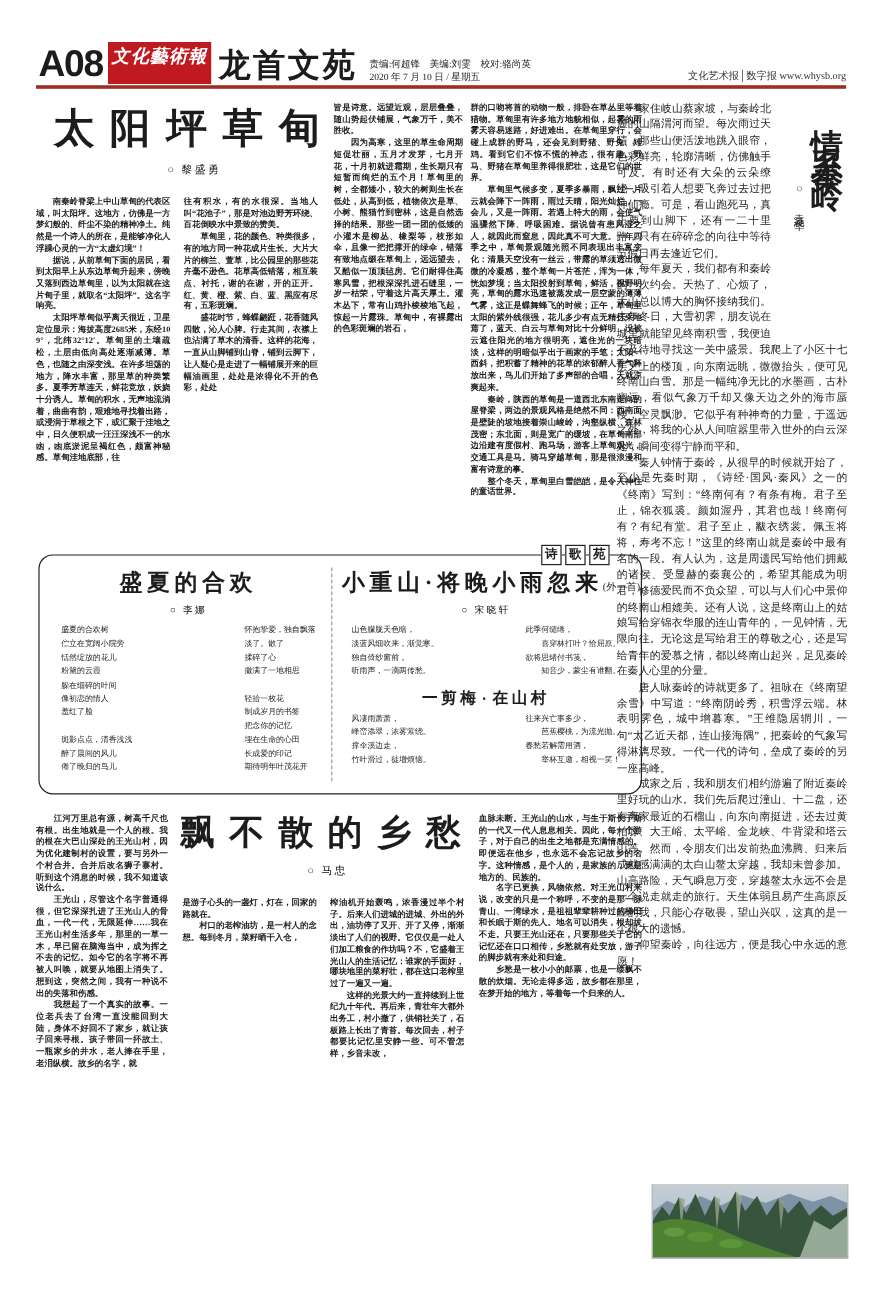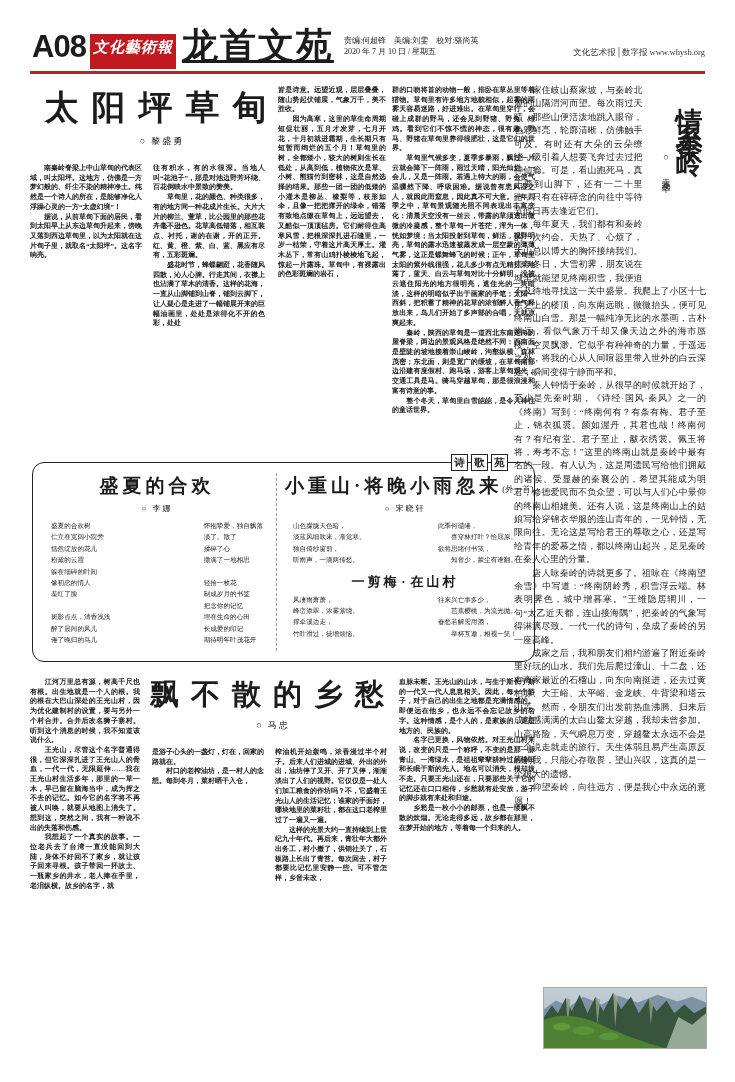--- a/index.html
+++ b/index.html
@@ -1,23 +1,23 @@
 <!DOCTYPE html>
 <html><head>
 <meta charset="utf-8">
 <style>
   html,body{margin:0;padding:0;background:#e8e8e8;}
   .page{position:relative;width:735px;height:1082px;background:#ffffff;margin:0 auto;
         font-family:"Liberation Serif","DejaVu Serif",serif;color:#1c1c1c;overflow:hidden;}
   
-  .hdr{position:absolute;left:32px;top:30px;right:30px;height:40px;display:flex;align-items:flex-start;}
+  .hdr{position:absolute;left:32px;top:30px;right:30px;height:40px;display:flex;align-items:flex-end;}
   .pageno{font-family:"Liberation Sans","DejaVu Sans",sans-serif;font-size:31px;font-weight:bold;line-height:34px;letter-spacing:-1px;}
   .masthead{background:#c01920;color:#fff;font-size:15px;font-weight:bold;line-height:15px;
             padding:6px 3px 14px 3px;margin:4px 0 0 4px;font-style:italic;letter-spacing:1px;white-space:nowrap;}
-  .secname{font-size:36px;font-weight:bold;line-height:32px;margin-left:6px;letter-spacing:2px;white-space:nowrap;text-decoration:underline;}
+  .secname{font-size:27px;font-weight:bold;line-height:32px;margin-left:6px;letter-spacing:2px;white-space:nowrap;}
   .credits{margin-left:10px;margin-top:5px;font-size:8px;line-height:11px;color:#222;white-space:nowrap;}
   .siteinfo{margin-left:auto;margin-top:17px;font-size:8.5px;color:#333;white-space:nowrap;}
   .rule{position:absolute;left:30px;top:71px;width:675px;height:2.5px;background:#9e2f26;}
   
   .bodycol{position:absolute;overflow:hidden;font-size:7px;line-height:9.7px;text-align:justify;font-weight:bold;}
   .bodycol p{margin:0;text-indent:0;word-break:break-all;text-justify:inter-ideograph;}
   
   .art-main{position:absolute;left:30px;top:84px;width:505px;height:374px;}
   .tblock{position:absolute;left:12px;top:4px;width:240px;height:72px;text-align:center;}
   .tblock h1{margin:0;font-size:34px;font-weight:bold;letter-spacing:13px;line-height:40px;white-space:nowrap;}
@@ -70,20 +70,21 @@
   <div class="rule"></div>
 
   <section class="art-main">
     <div class="tblock">
       <h1>太阳坪草甸</h1>
       <div class="byline">○ 黎盛勇</div>
     </div>
     <div class="bodycol" style="left:0;top:80px;width:112px;height:292px;">
         <p>　　南秦岭脊梁上中山草甸的代表区域，叫太阳坪。这地方，仿佛是一方梦幻般的、纤尘不染的精神净土。纯然是一个诗人的所在，是能够净化人浮躁心灵的一方“太虚幻境”！</p>
         <p>　　据说，从前草甸下面的居民，看到太阳早上从东边草甸升起来，傍晚又落到西边草甸里，以为太阳就在这片甸子里，就取名“太阳坪”。这名字响亮。</p>
+        <p>　　太阳坪草甸似乎离天很近，卫星定位显示：海拔高度2685米，东经109°，北纬32°12′。草甸里的土壤疏松，土层由低向高处逐渐减薄。草色，也随之由深变浅。在许多坦荡的地方，降水丰富，那里草的种类繁多。夏季芳草连天，鲜花竞放，妖娆十分诱人。草甸的积水，无声地流淌着，曲曲有韵，艰难地寻找着出路，或浸润于草根之下，或汇聚于洼地之中，日久便积成一汪汪深浅不一的水凼，凼底淤泥呈褐红色，颇富神秘感。草甸洼地底部，往</p>
       </div>
     <div class="bodycol" style="left:123px;top:80px;width:112px;height:292px;">
         <p>往有积水，有的水很深。当地人叫“花池子”，那是对池边野芳环绕、百花倒映水中景致的赞美。</p>
         <p>　　草甸里，花的颜色、种类很多，有的地方同一种花成片生长。大片大片的柳兰、萱草，比公园里的那些花卉毫不逊色。花草高低错落，相互装点、衬托，谢的在谢，开的正开。红、黄、橙、紫、白、蓝、黑应有尽有，五彩斑斓。</p>
         <p>　　盛花时节，蜂蝶翩跹，花香随风四散，沁人心脾。行走其间，衣襟上也沾满了草木的清香。这样的花海，一直从山脚铺到山脊，铺到云脚下，让人疑心是走进了一幅铺展开来的巨幅油画里，处处是浓得化不开的色彩，处处</p>
       </div>
     <div class="bodycol" style="left:248px;top:2px;width:108px;height:370px;">
         <p>皆是诗意。远望近观，层层叠叠，随山势起伏铺展，气象万千，美不胜收。</p>
         <p>　　因为高寒，这里的草生命周期短促壮丽，五月才发芽，七月开花，十月初就进霜期，生长期只有短暂而绚烂的五个月！草甸里的树，全都矮小，较大的树则生长在低处，从高到低，植物依次是草、小树、熊猫竹到密林，这是自然选择的结果。那些一团一团的低矮的小灌木是柳丛、橡梨等，枝形如伞，且像一把把撑开的绿伞，错落有致地点缀在草甸上，远远望去，又酷似一顶顶毡房。它们耐得住高寒风雪，把根深深扎进石缝里，一岁一枯荣，守着这片高天厚土。灌木丛下，常有山鸡扑棱棱地飞起，惊起一片露珠。草甸中，有裸露出的色彩斑斓的岩石，</p>
       </div>

